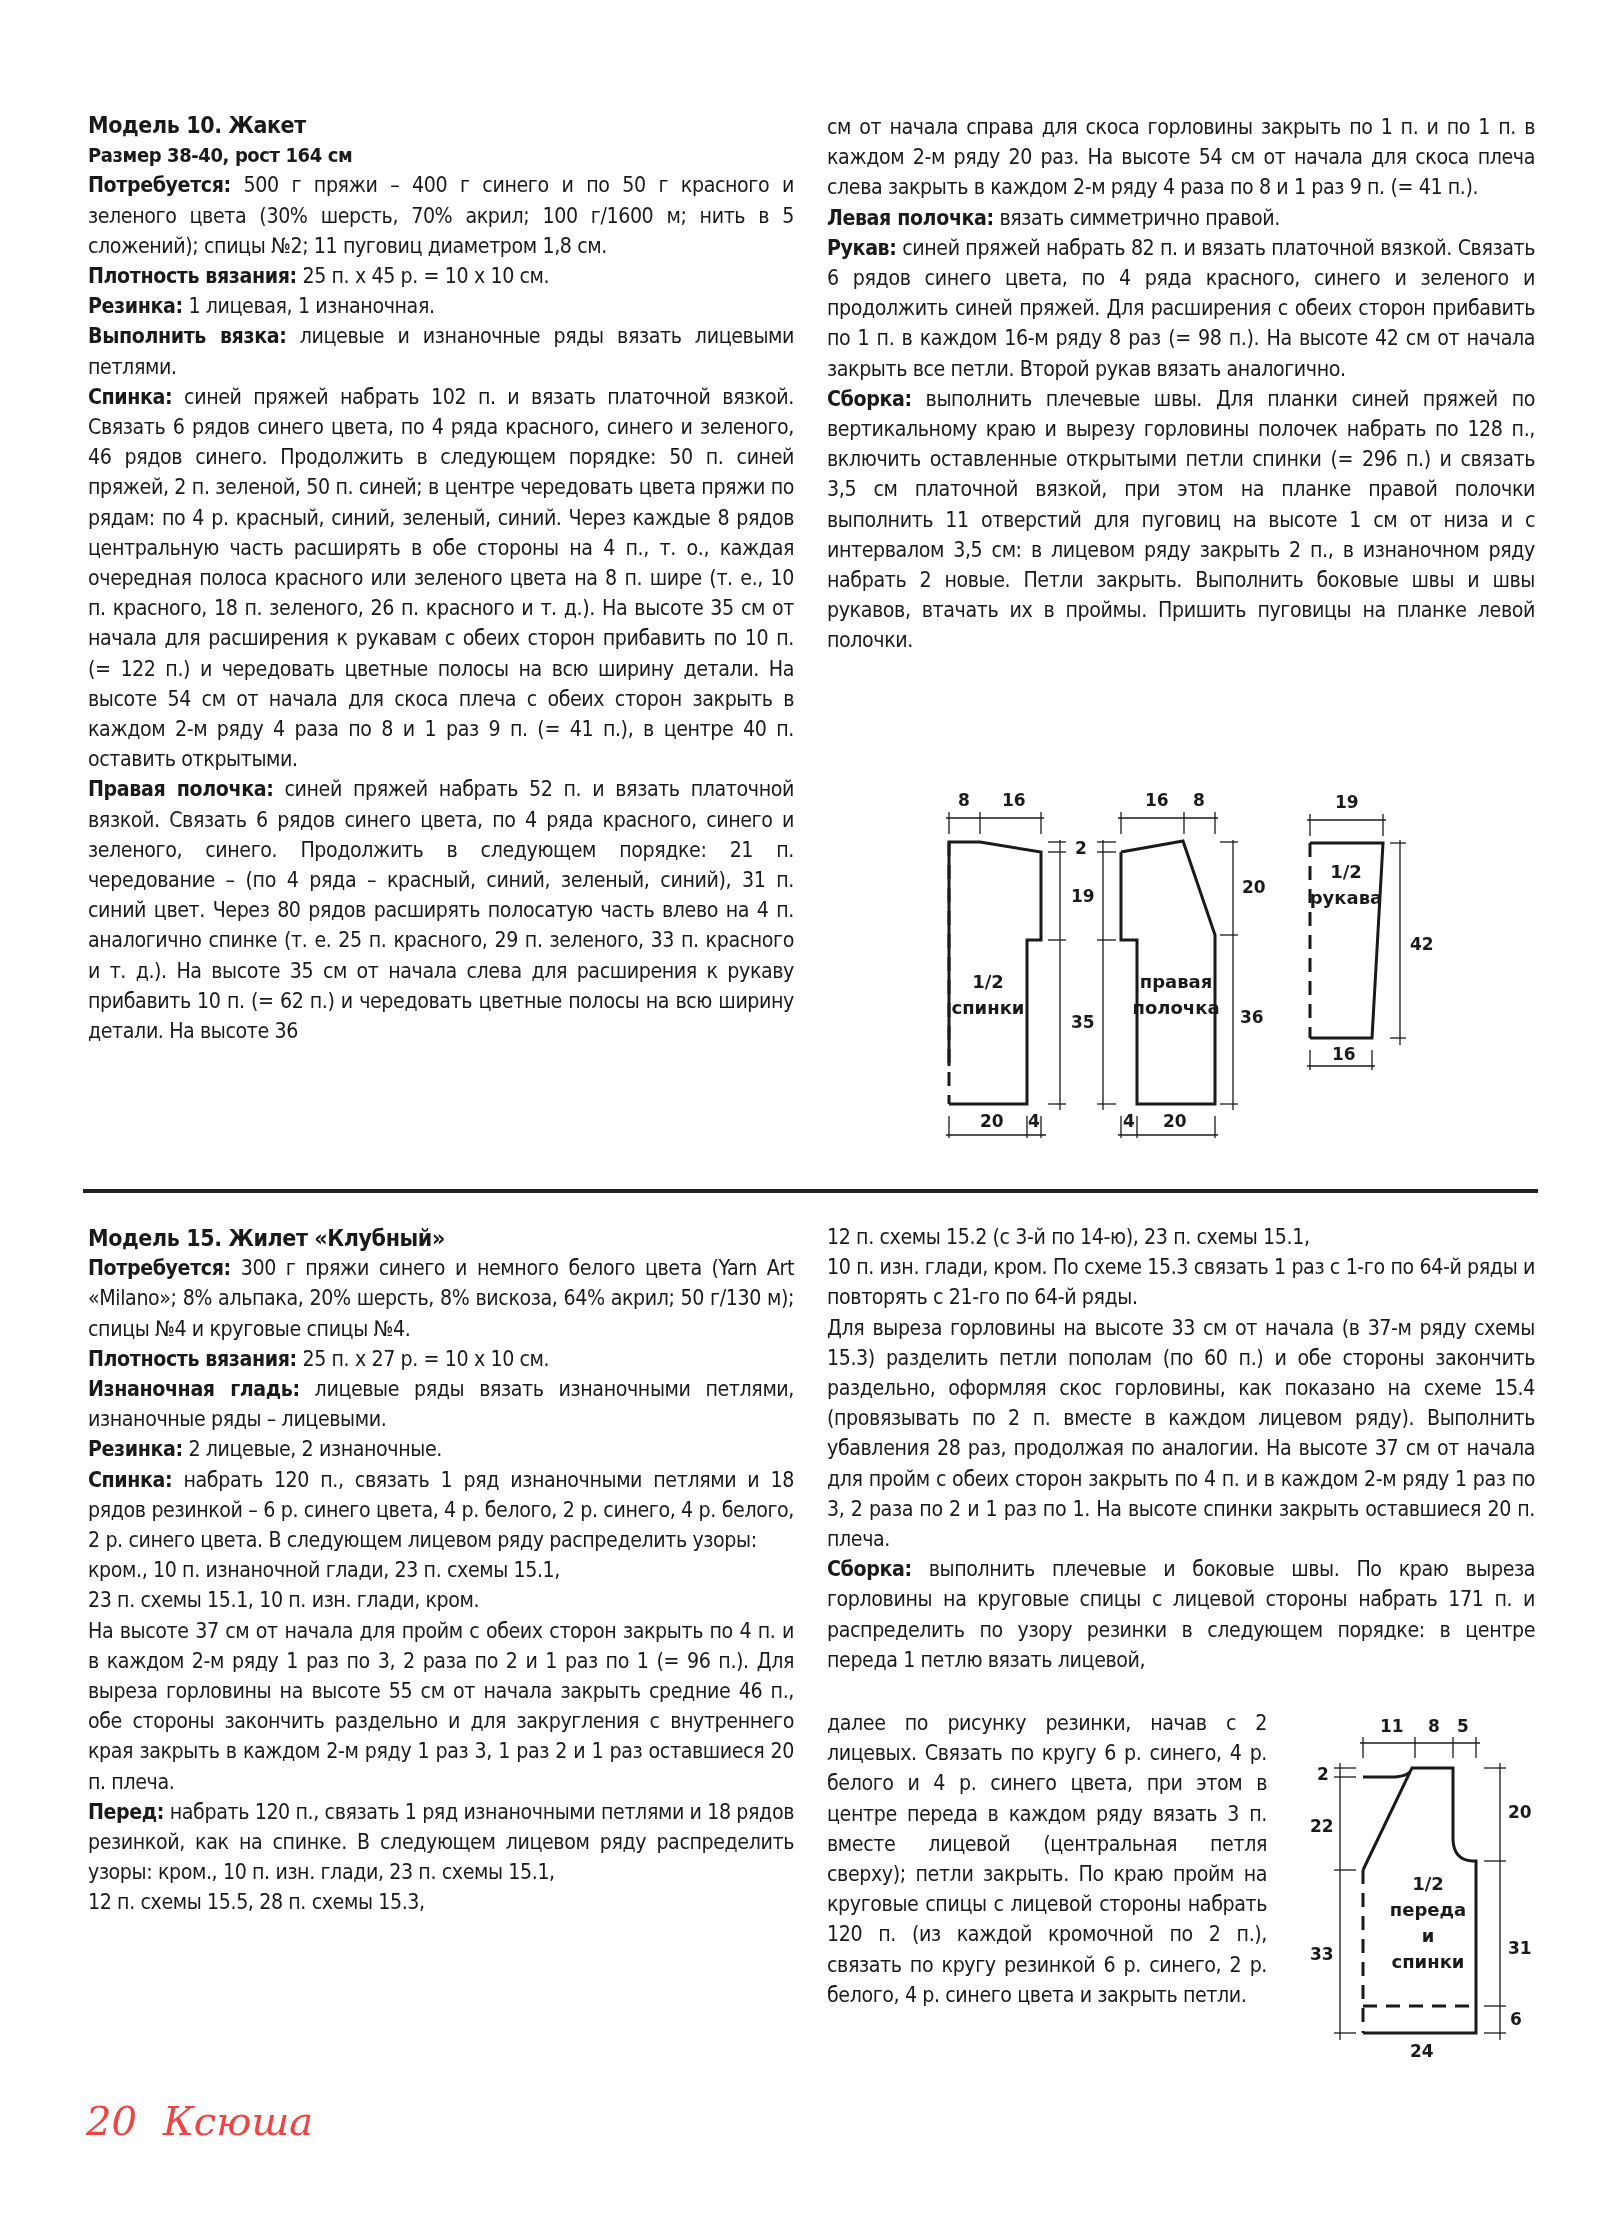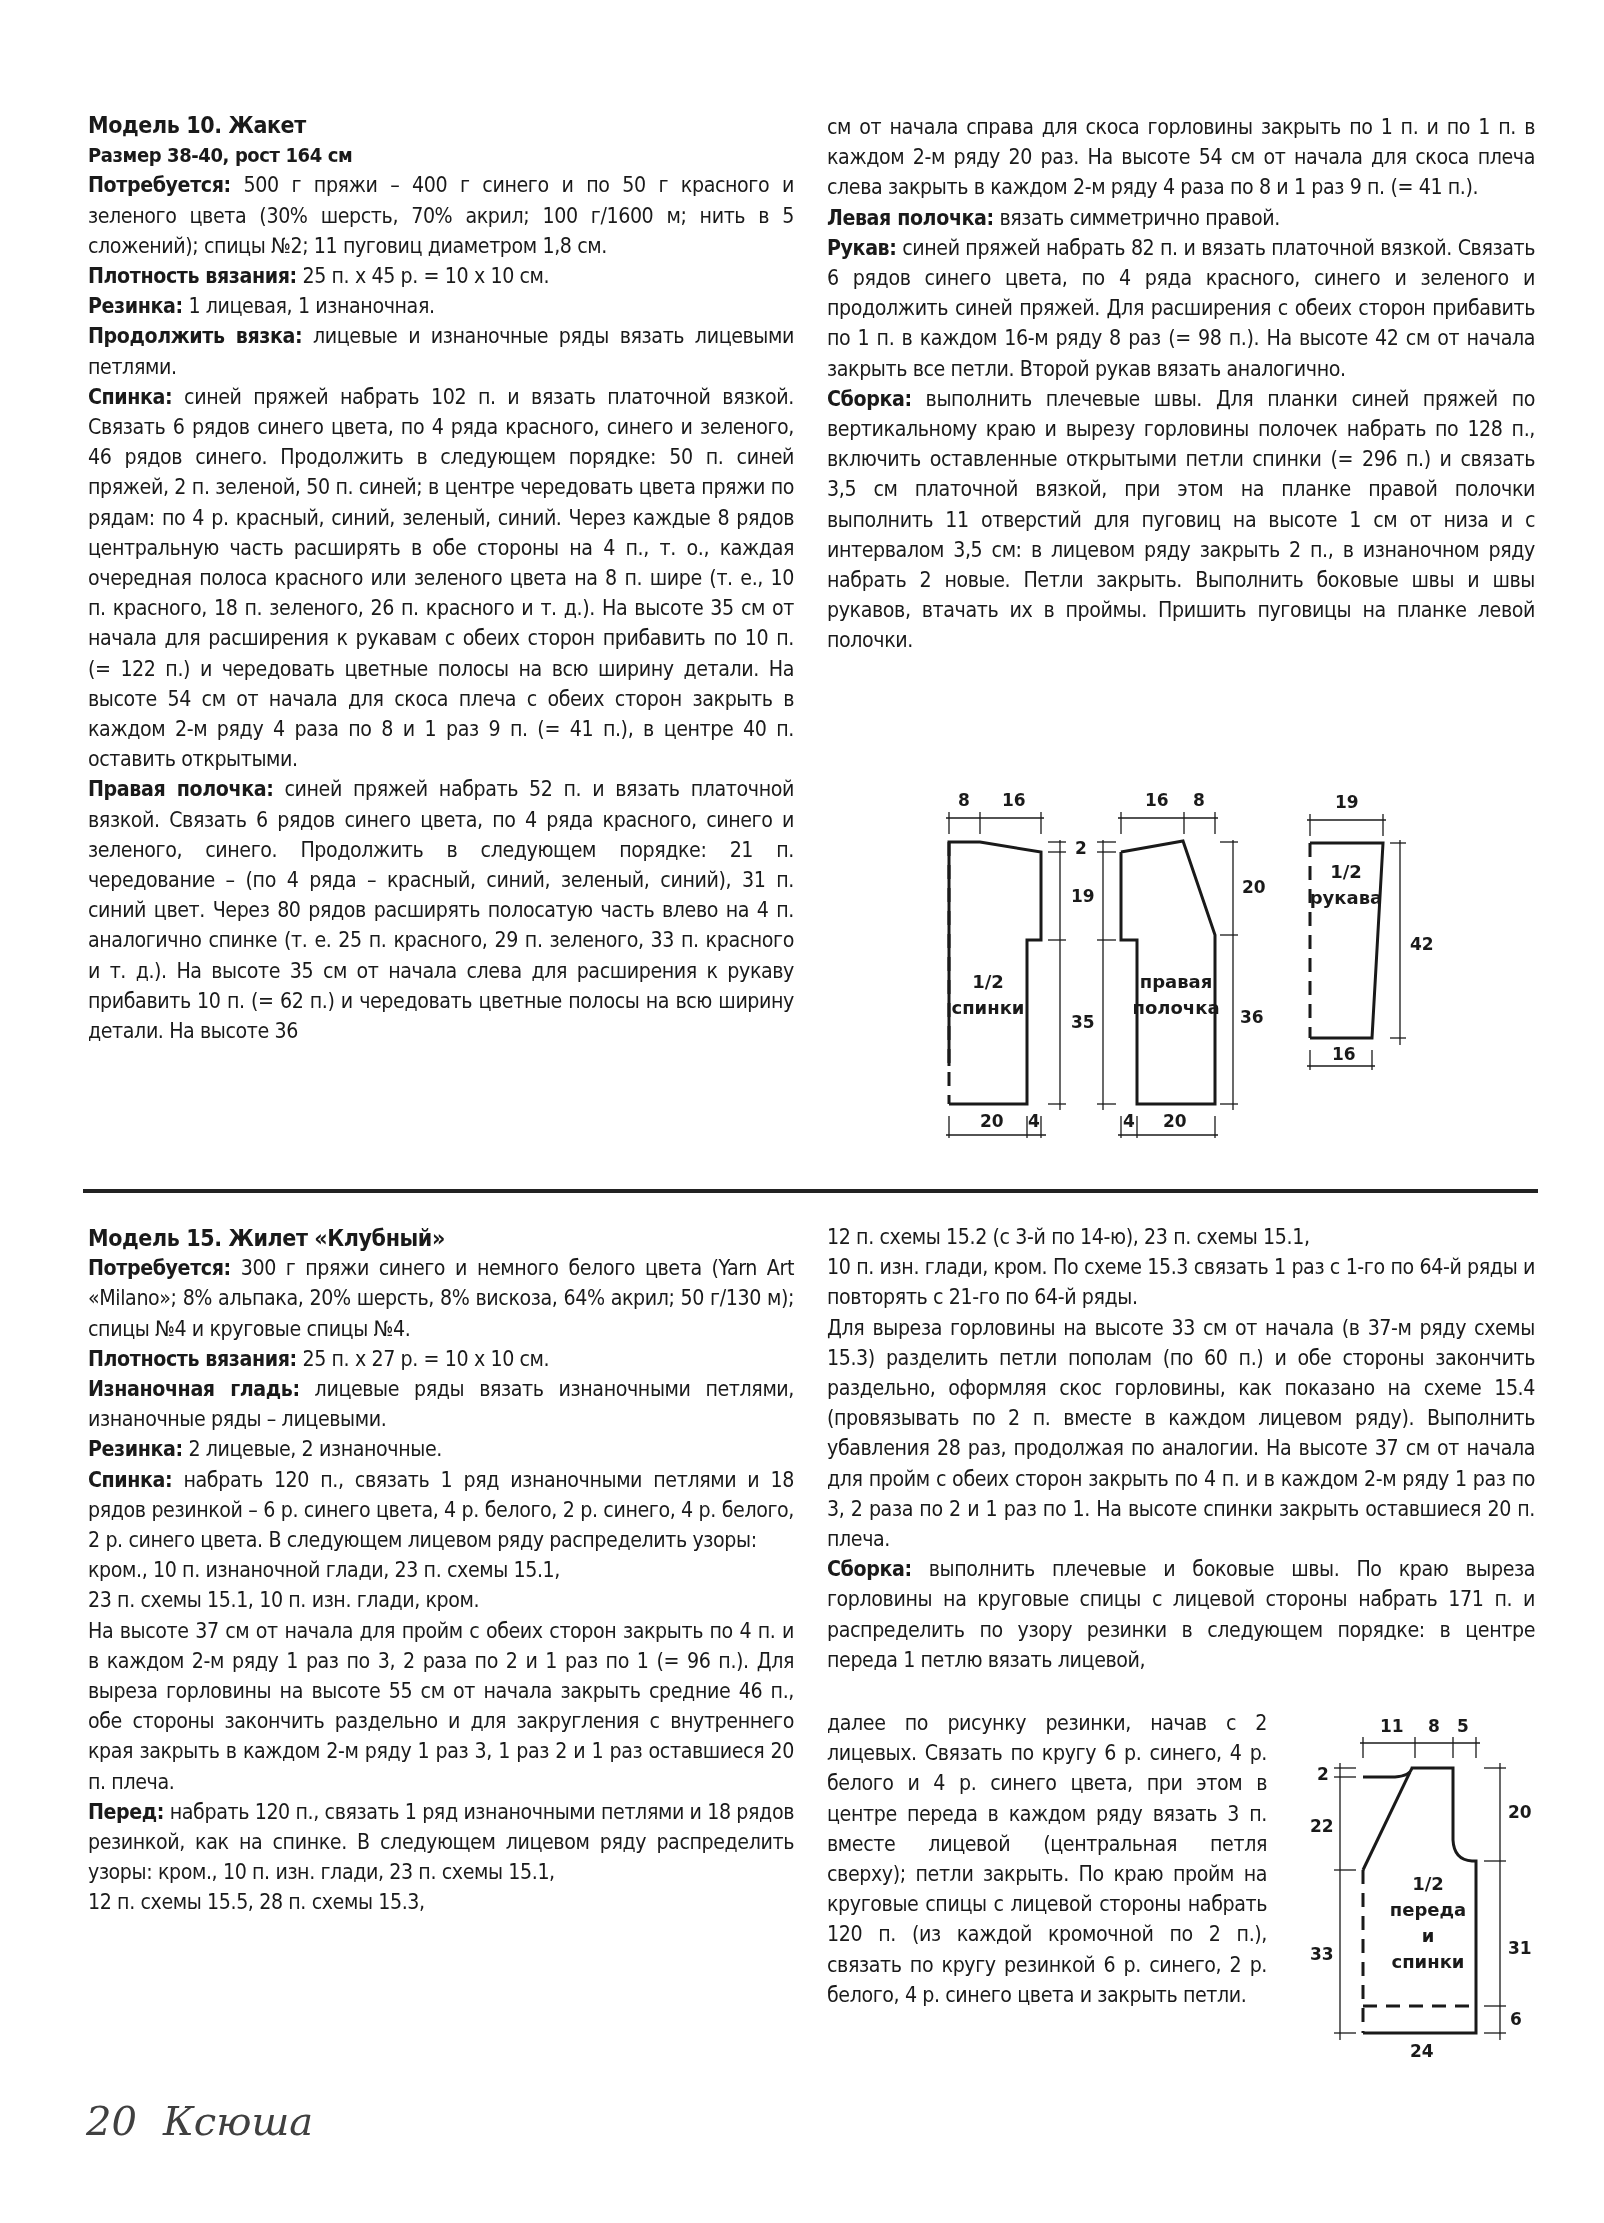--- a/index.html
+++ b/index.html
@@ -9,36 +9,36 @@
   .col p { margin: 0; text-align: justify; }
   .b { font-weight: bold; }
   .h1 { font-weight: bold; font-size: 23px; }
   .h2 { font-weight: bold; font-size: 20px; }
   #col-a { left: 88px; top: 110px; width: 706px; }
   #col-b { left: 827px; top: 112px; width: 708px; }
   #col-c { left: 88px; top: 1223px; width: 706px; }
   #col-d { left: 827px; top: 1222px; width: 708px; }
   #col-d-narrow { left: 827px; top: 1708px; width: 440px; }
   .divider { position: absolute; left: 83px; top: 1189px; width: 1455px; height: 4px; background: #222; }
-  .footer { position: absolute; left: 86px; top: 2098px; font-family: "DejaVu Serif", "Liberation Serif", serif; font-style: italic; font-size: 40px; color: #404040; }
+  .footer { position: absolute; left: 86px; top: 2098px; font-family: "DejaVu Serif", "Liberation Serif", serif; font-style: italic; font-size: 40px; color: #ef4444; }
   .footer .num { margin-right: 26px; }
   svg text { font-family: "DejaVu Sans", "Liberation Sans", sans-serif; font-size: 17px; font-weight: bold; fill: #1a1a1a; }
   svg .lbl { font-size: 18px; }
 </style>
 </head>
 <body>
 
 <div id="col-a" class="col">
   <div class="h1">Модель 10. Жакет</div>
   <div class="h2">Размер 38-40, рост 164 см</div>
   <div id="m14-left-paras">
       <p><span class="b">Потребуется:</span><span> 500 г пряжи – 400 г синего и по 50 г красного и зеленого цвета (30% шерсть, 70% акрил; 100 г/1600 м; нить в 5 сложений); спицы №2; 11 пуговиц диаметром 1,8 см.</span></p>
       <p><span class="b">Плотность вязания:</span><span> 25 п. х 45 р. = 10 х 10 см.</span></p>
       <p><span class="b">Резинка:</span><span> 1 лицевая, 1 изнаночная.</span></p>
-      <p><span class="b">Продолжить вязка:</span><span> лицевые и изнаночные ряды вязать лицевыми петлями.</span></p>
+      <p><span class="b">Выполнить вязка:</span><span> лицевые и изнаночные ряды вязать лицевыми петлями.</span></p>
       <p><span class="b">Спинка:</span><span> синей пряжей набрать 102 п. и вязать платочной вязкой. Связать 6 рядов синего цвета, по 4 ряда красного, синего и зеленого, 46 рядов синего. Продолжить в следующем порядке: 50 п. синей пряжей, 2 п. зеленой, 50 п. синей; в центре чередовать цвета пряжи по рядам: по 4 р. красный, синий, зеленый, синий. Через каждые 8 рядов центральную часть расширять в обе стороны на 4 п., т. о., каждая очередная полоса красного или зеленого цвета на 8 п. шире (т. е., 10 п. красного, 18 п. зеленого, 26 п. красного и т. д.). На высоте 35 см от начала для расширения к рукавам с обеих сторон прибавить по 10 п. (= 122 п.) и чередовать цветные полосы на всю ширину детали. На высоте 54 см от начала для скоса плеча с обеих сторон закрыть в каждом 2-м ряду 4 раза по 8 и 1 раз 9 п. (= 41 п.), в центре 40 п. оставить открытыми.</span></p>
       <p><span class="b">Правая полочка:</span><span> синей пряжей набрать 52 п. и вязать платочной вязкой. Связать 6 рядов синего цвета, по 4 ряда красного, синего и зеленого, синего. Продолжить в следующем порядке: 21 п. чередование – (по 4 ряда – красный, синий, зеленый, синий), 31 п. синий цвет. Через 80 рядов расширять полосатую часть влево на 4 п. аналогично спинке (т. е. 25 п. красного, 29 п. зеленого, 33 п. красного и т. д.). На высоте 35 см от начала слева для расширения к рукаву прибавить 10 п. (= 62 п.) и чередовать цветные полосы на всю ширину детали. На высоте 36</span></p>
     </div>
 </div>
 
 <div id="col-b" class="col">
   <div id="m14-right-paras">
       <p><span>см от начала справа для скоса горловины закрыть по 1 п. и по 1 п. в каждом 2-м ряду 20 раз. На высоте 54 см от начала для скоса плеча слева закрыть в каждом 2-м ряду 4 раза по 8 и 1 раз 9 п. (= 41 п.).</span></p>
       <p><span class="b">Левая полочка:</span><span> вязать симметрично правой.</span></p>
       <p><span class="b">Рукав:</span><span> синей пряжей набрать 82 п. и вязать платочной вязкой. Связать 6 рядов синего цвета, по 4 ряда красного, синего и зеленого и продолжить синей пряжей. Для расширения с обеих сторон прибавить по 1 п. в каждом 16-м ряду 8 раз (= 98 п.). На высоте 42 см от начала закрыть все петли. Второй рукав вязать аналогично.</span></p>

